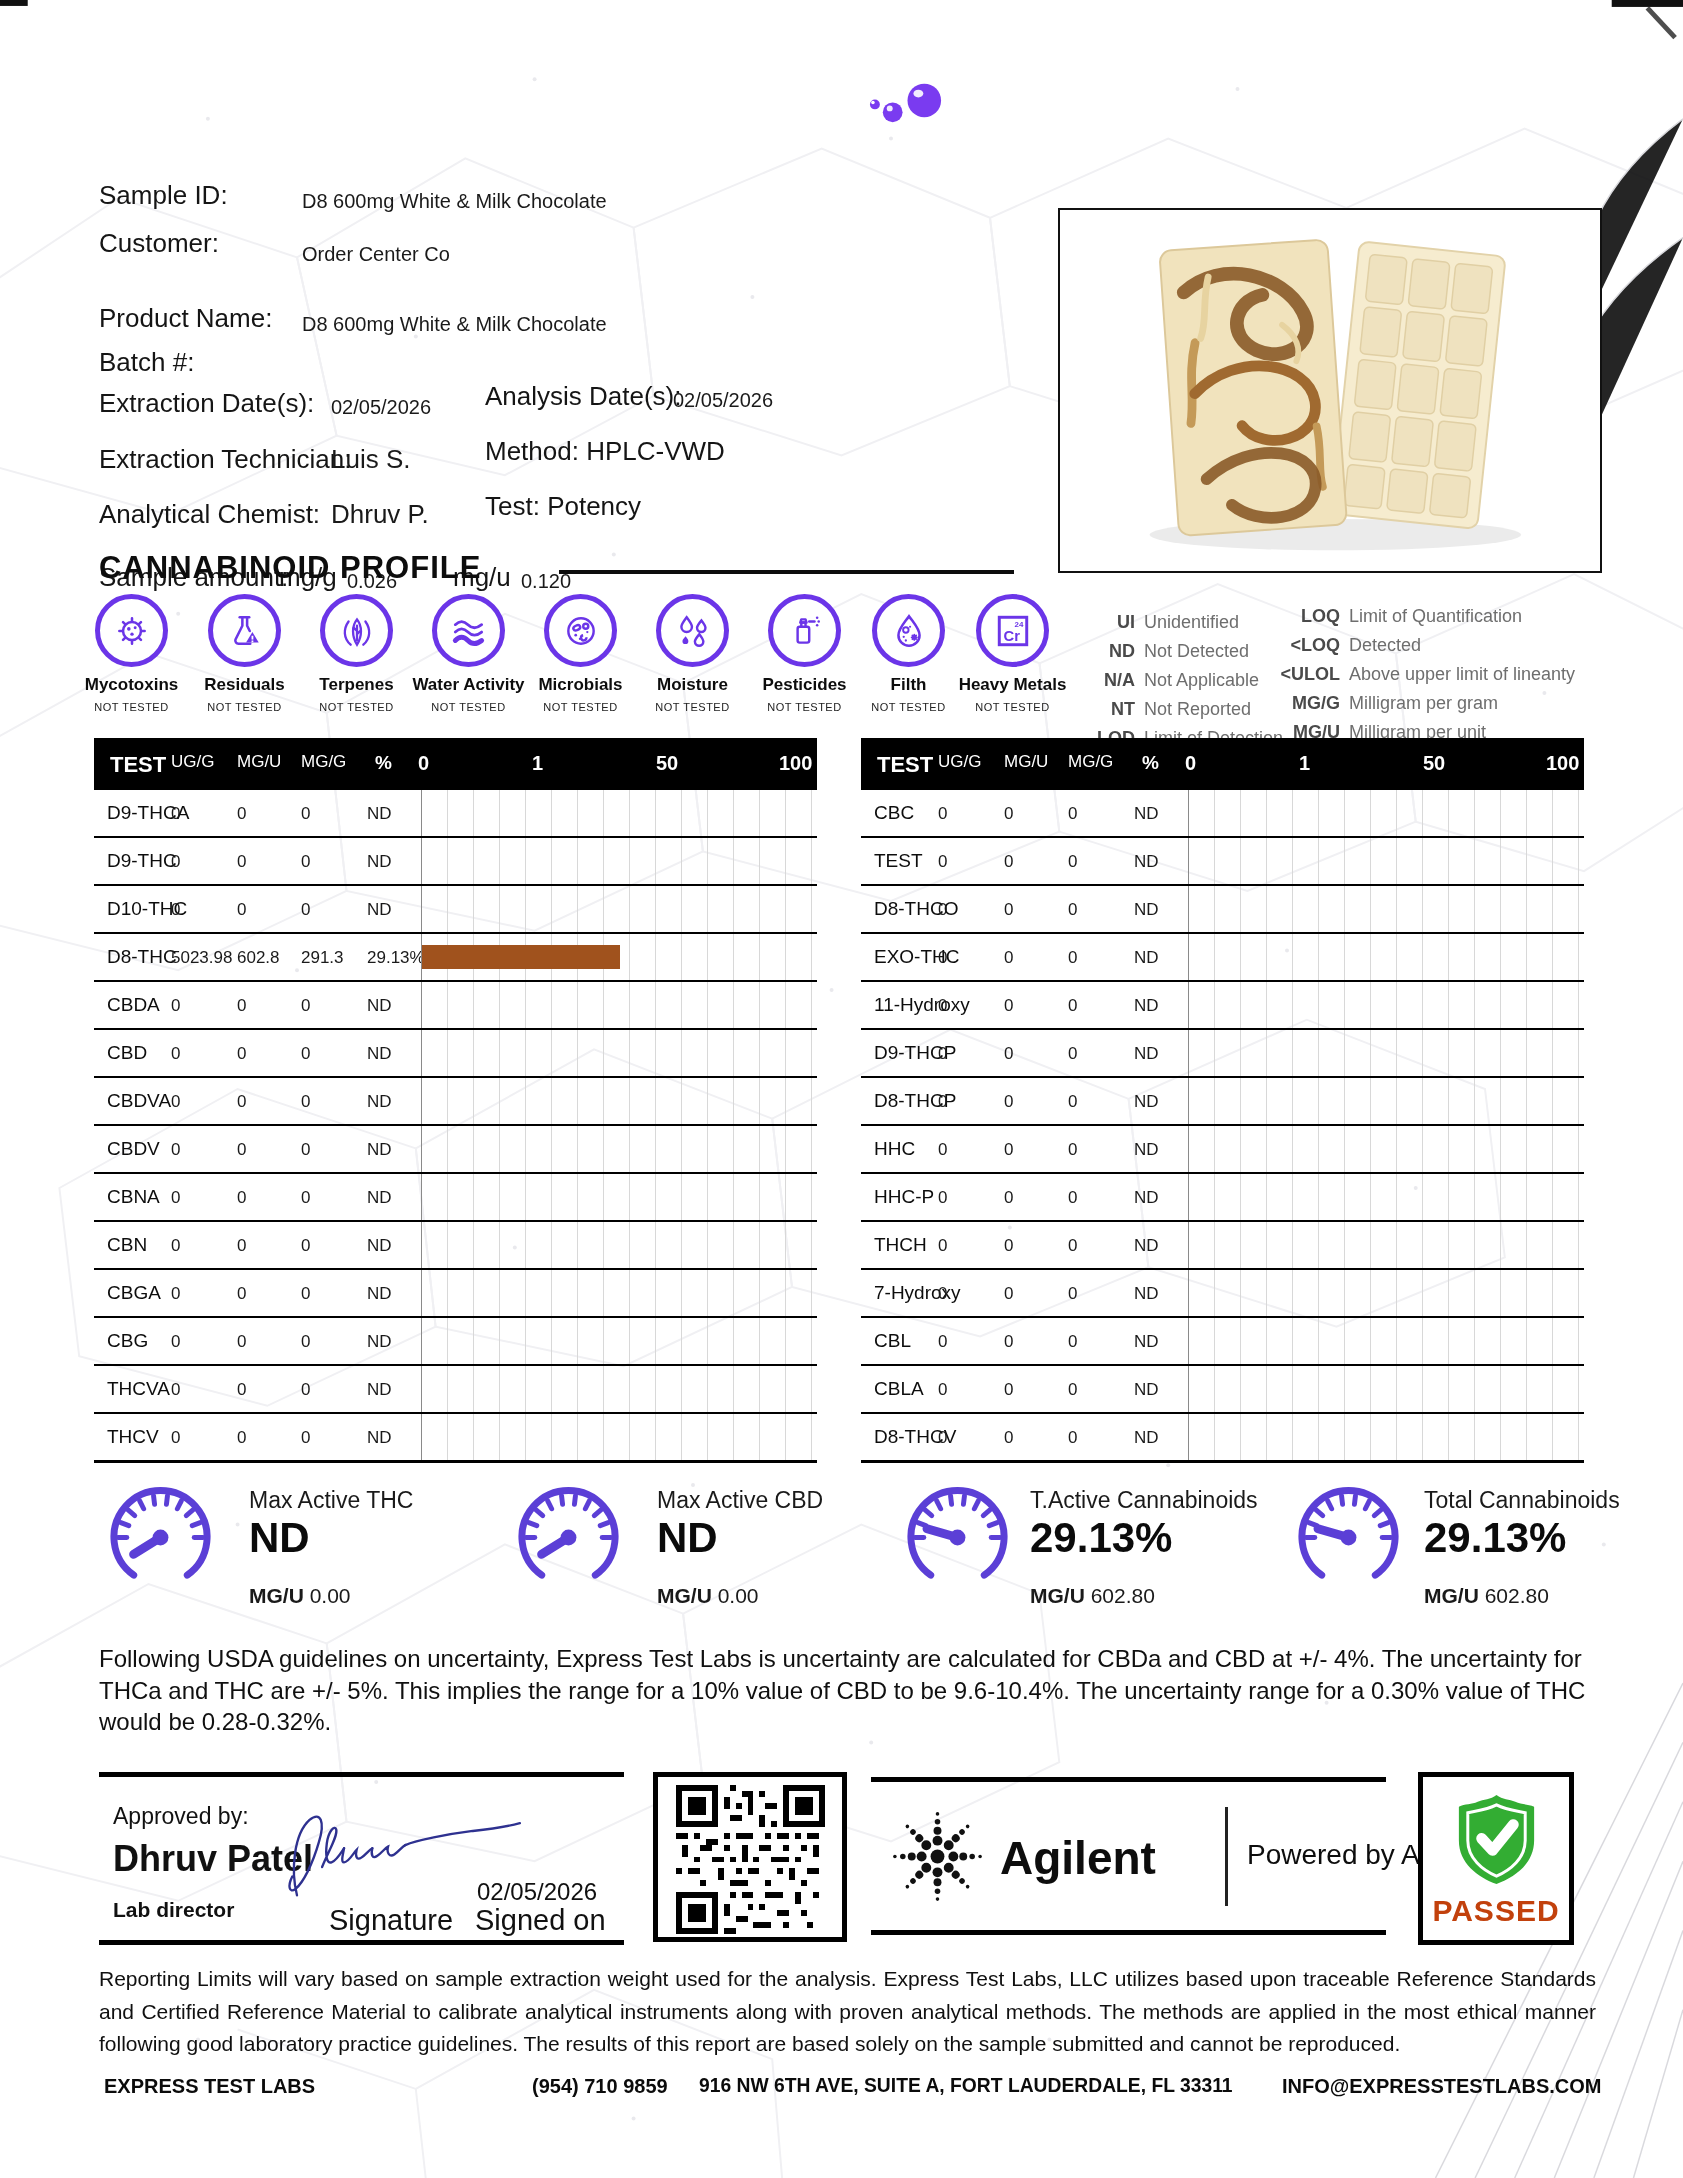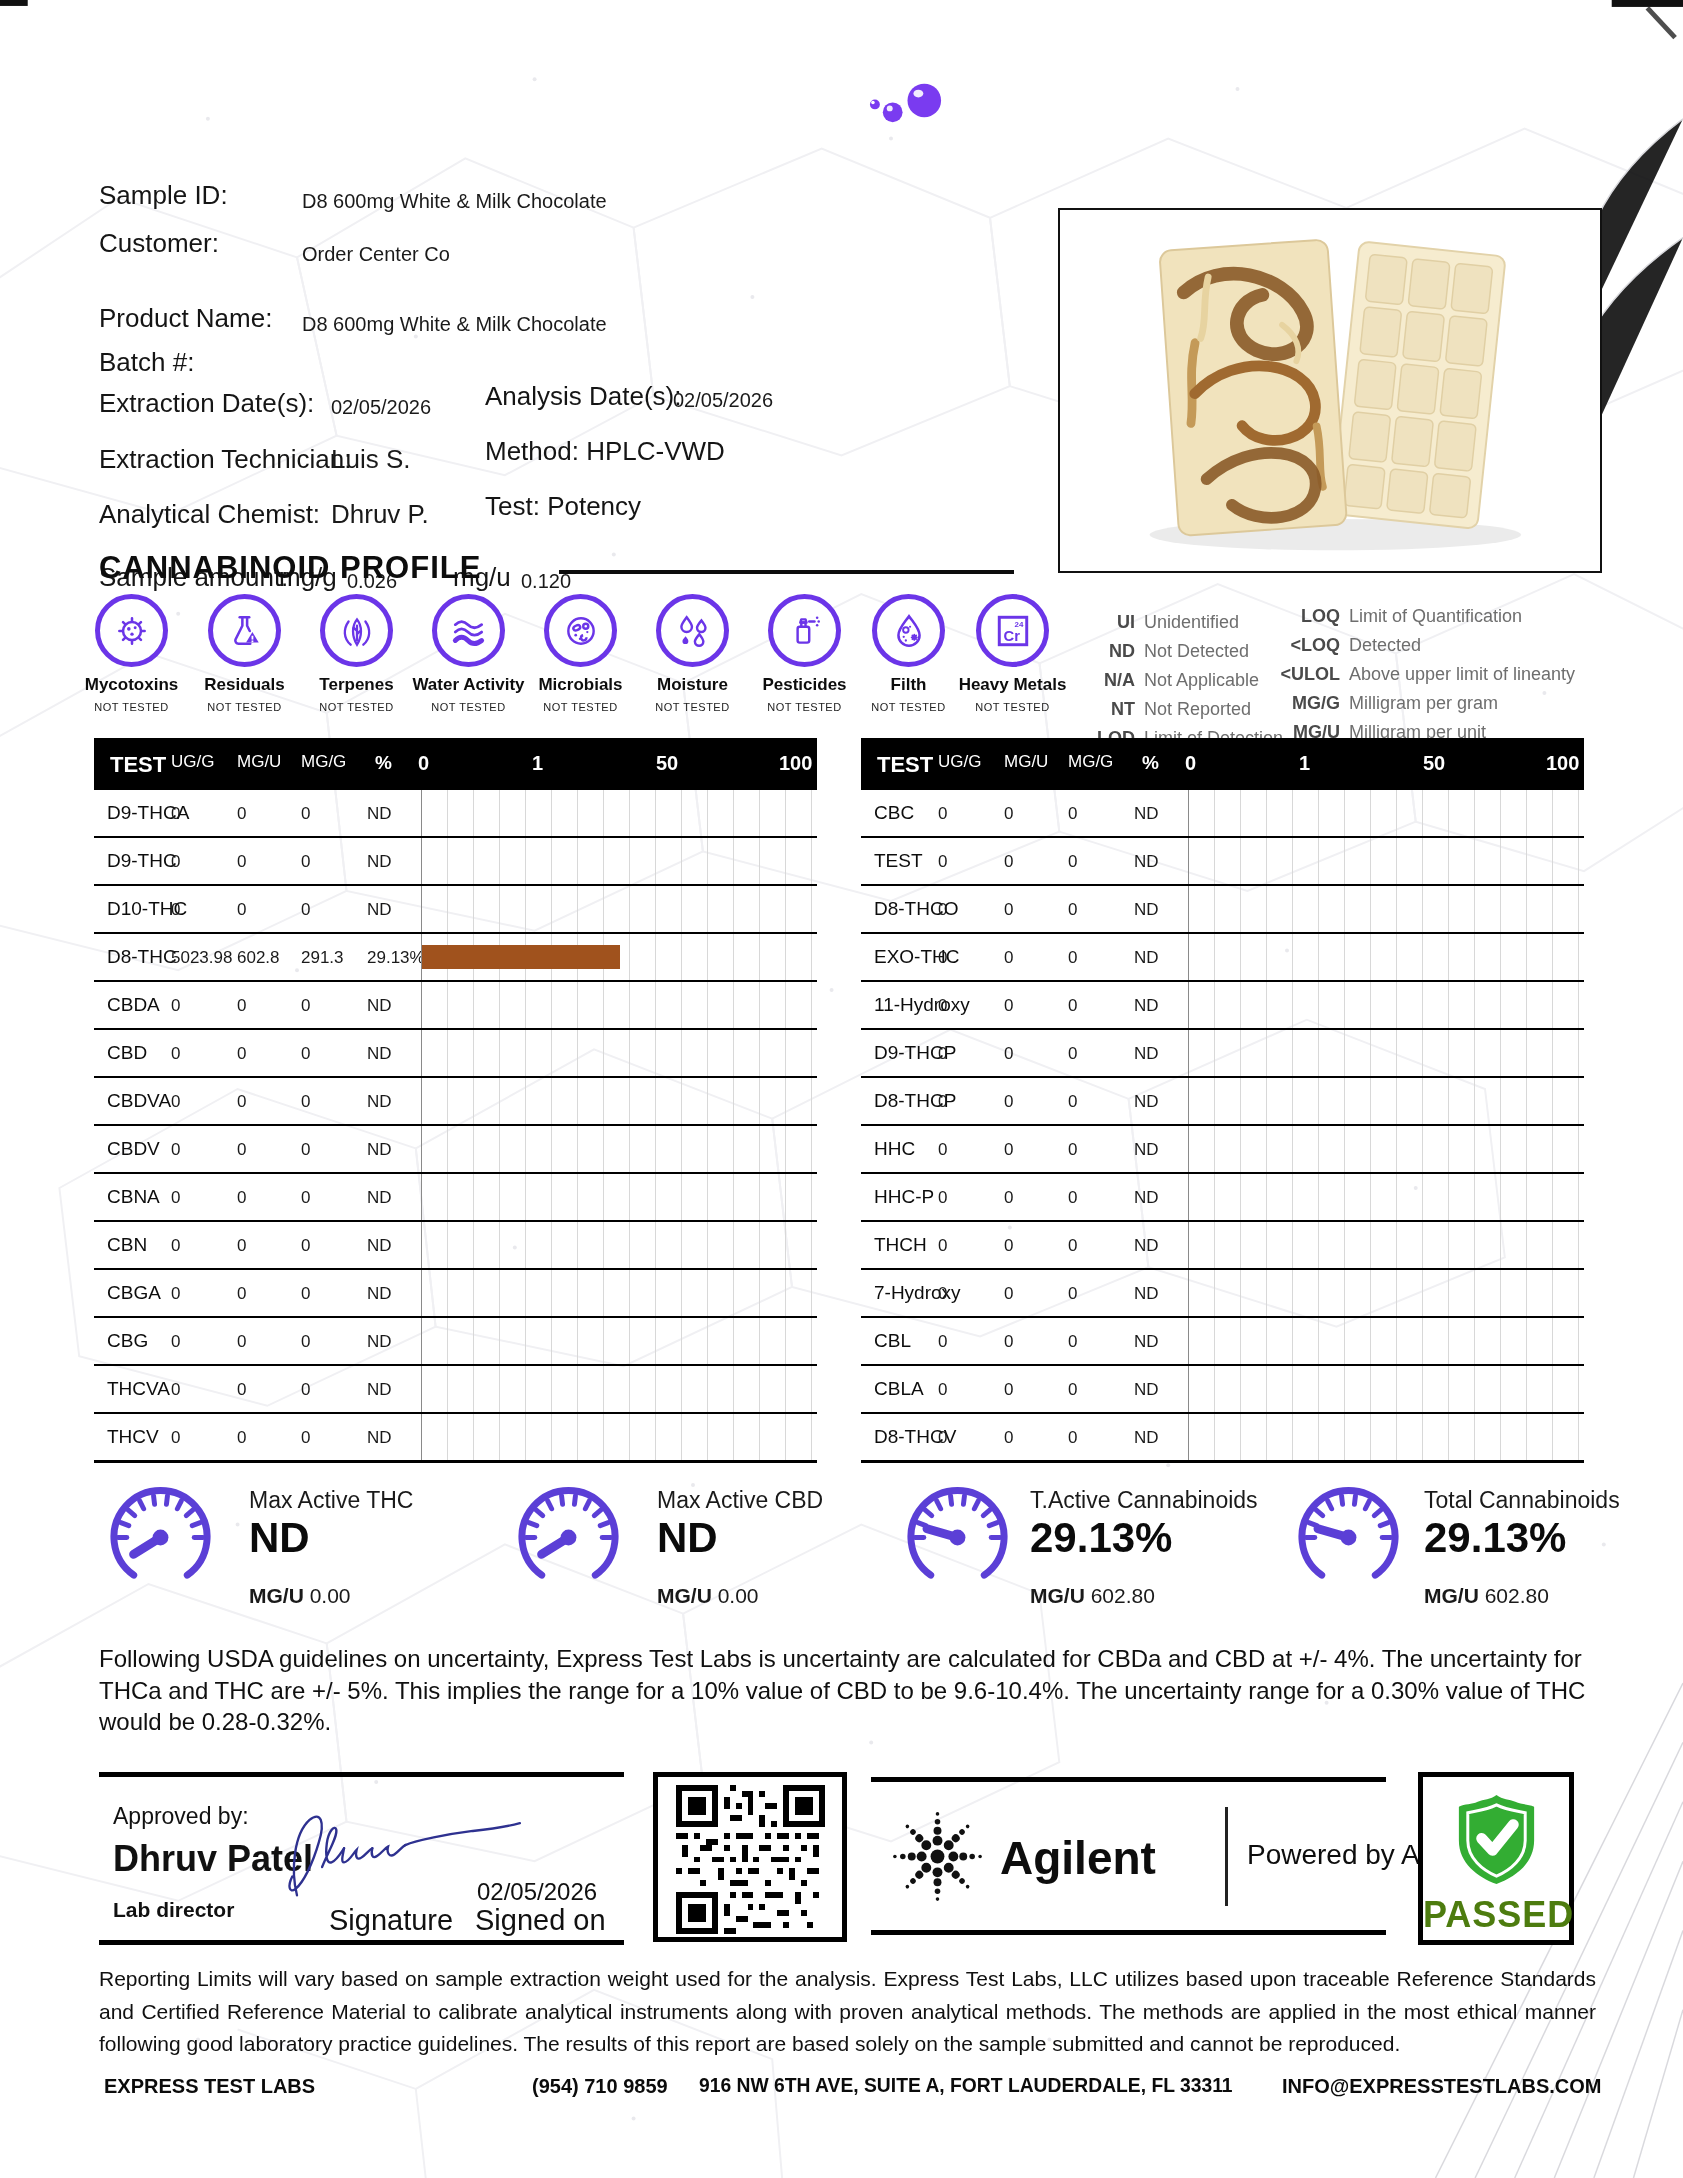--- a/index.html
+++ b/index.html
@@ -66,21 +66,21 @@
   .appr-name{font-size:36px;font-weight:700;}
   .appr-role{font-size:21px;font-weight:700;}
   .appr-sig{font-size:29px;}
   .appr-date{font-size:24px;}
   
   .qrbox{border:5px solid #000;background:#fff;box-sizing:border-box;}
   .agl-bar{background:#000;height:5px;}
   .agl-name{font-size:46px;font-weight:700;color:#0d0d0d;}
   .agl-pow{font-size:28px;color:#0d0d0d;}
   .passbox{border:5px solid #000;background:#fff;box-sizing:border-box;text-align:center;}
-  .pass-txt{font-size:36px;font-weight:700;color:#4d7c0f;letter-spacing:1px;}
+  .pass-txt{font-size:30px;font-weight:700;color:#c2410c;letter-spacing:1px;}
   
   .foot{font-size:20px;font-weight:700;color:#0b0b0b;}
 </style>
 </head>
 <body>
 <div class="page">
 
 <svg class="abs" style="left:0;top:0" width="1683" height="2178" viewBox="0 0 1700 2200">
   <g fill="none" stroke="#f0f0f3" stroke-width="2">
     <path d="M-30,300 L120,200 L300,260 L340,440 L170,520 L-10,470 Z"></path>

